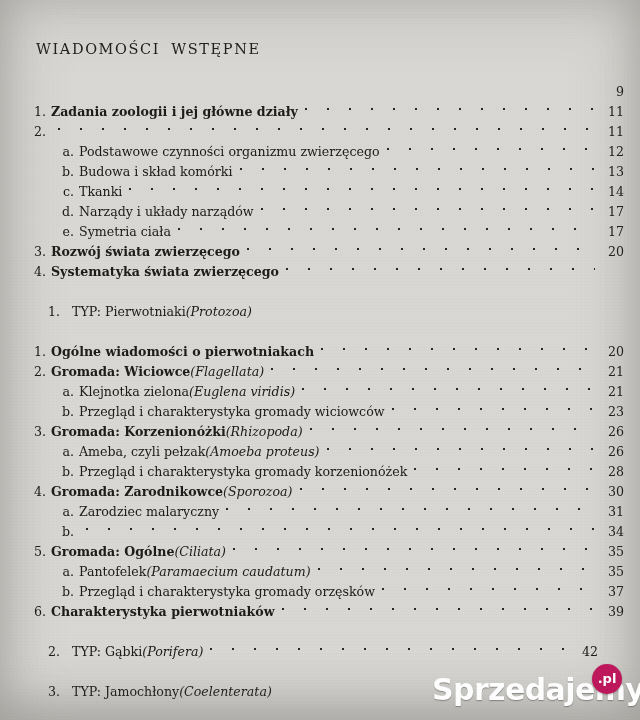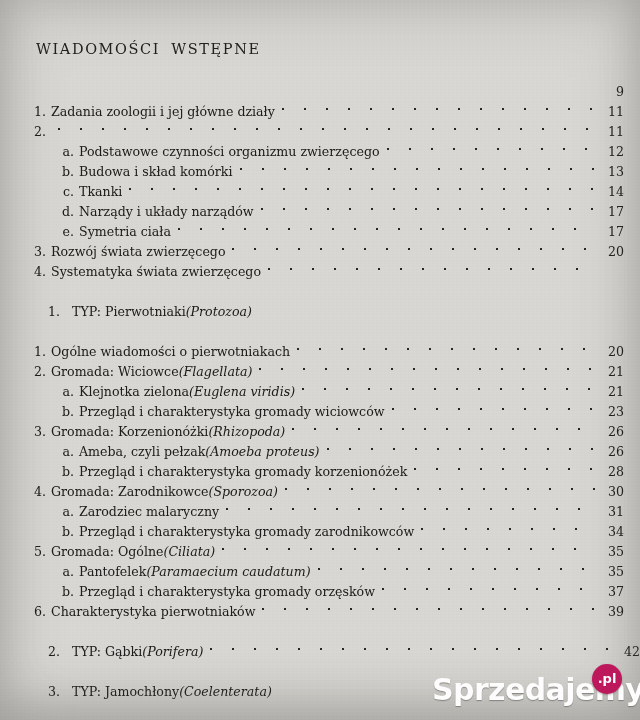--- a/index.html
+++ b/index.html
@@ -97,21 +97,21 @@
   }
   .toc-row .page {
     flex: 0 0 auto;
     width: 26px;
     text-align: right;
     padding-right: 16px;
   }
 
   
   .lvl-num .marker { width: 30px; margin-left: 16px; }
-  .lvl-num .label  { font-weight: normal; }
+  .lvl-num .label  { font-weight: bold; }
   .lvl-sub .marker { width: 30px; margin-left: 44px; }
 
   .bold-label { font-weight: bold; }
   .ital { font-style: italic; }
 
   
   .typ-row {
     display: flex;
     align-items: baseline;
     height: 20px;
@@ -122,21 +122,21 @@
   .typ-row .marker { flex: 0 0 auto; width: 24px; margin-left: 48px; }
   .typ-row .label  { flex: 0 0 auto; }
   .typ-row .leader {
     flex: 1 1 auto; min-width: 6px; overflow: hidden;
     margin: 0 3px 0 6px; position: relative; top: -3px; height: 8px;
     background-image: radial-gradient(circle at 2px 50%, #2c2a27 0.9px, rgba(0,0,0,0) 1.5px);
     background-size: 22px 100%;
     background-repeat: repeat-x;
   }
   .typ-row .leader.none { background-image: none; }
-  .typ-row .page { flex: 0 0 auto; width: 26px; text-align: right; padding-right: 0; }
+  .typ-row .page { flex: 0 0 auto; width: 26px; padding-right: 32px; }
 
   .spacer { height: 20px; }
 
   
   #sheet { filter: blur(0.22px) contrast(1.04); margin-top: 24px; }
 
   
   #watermark {
     position: absolute;
     left: 432px;
@@ -300,21 +300,20 @@
         <span class="page">30</span>
       </div>
       <div class="toc-row lvl-sub">
         <span class="marker">a.</span>
         <span class="label">Zarodziec malaryczny</span>
         <span class="leader"></span>
         <span class="page">31</span>
       </div>
       <div class="toc-row lvl-sub">
         <span class="marker">b.</span>
-        <span class="label">Przegląd i charakterystyka gromady zarodnikowców</span>
         <span class="leader"></span>
         <span class="page">34</span>
       </div>
       <div class="toc-row lvl-num">
         <span class="marker">5.</span>
         <span class="label bold-label">Gromada: Ogólne</span>
         <span class="ital"> (Ciliata)</span>
         <span class="leader"></span>
         <span class="page">35</span>
       </div>

